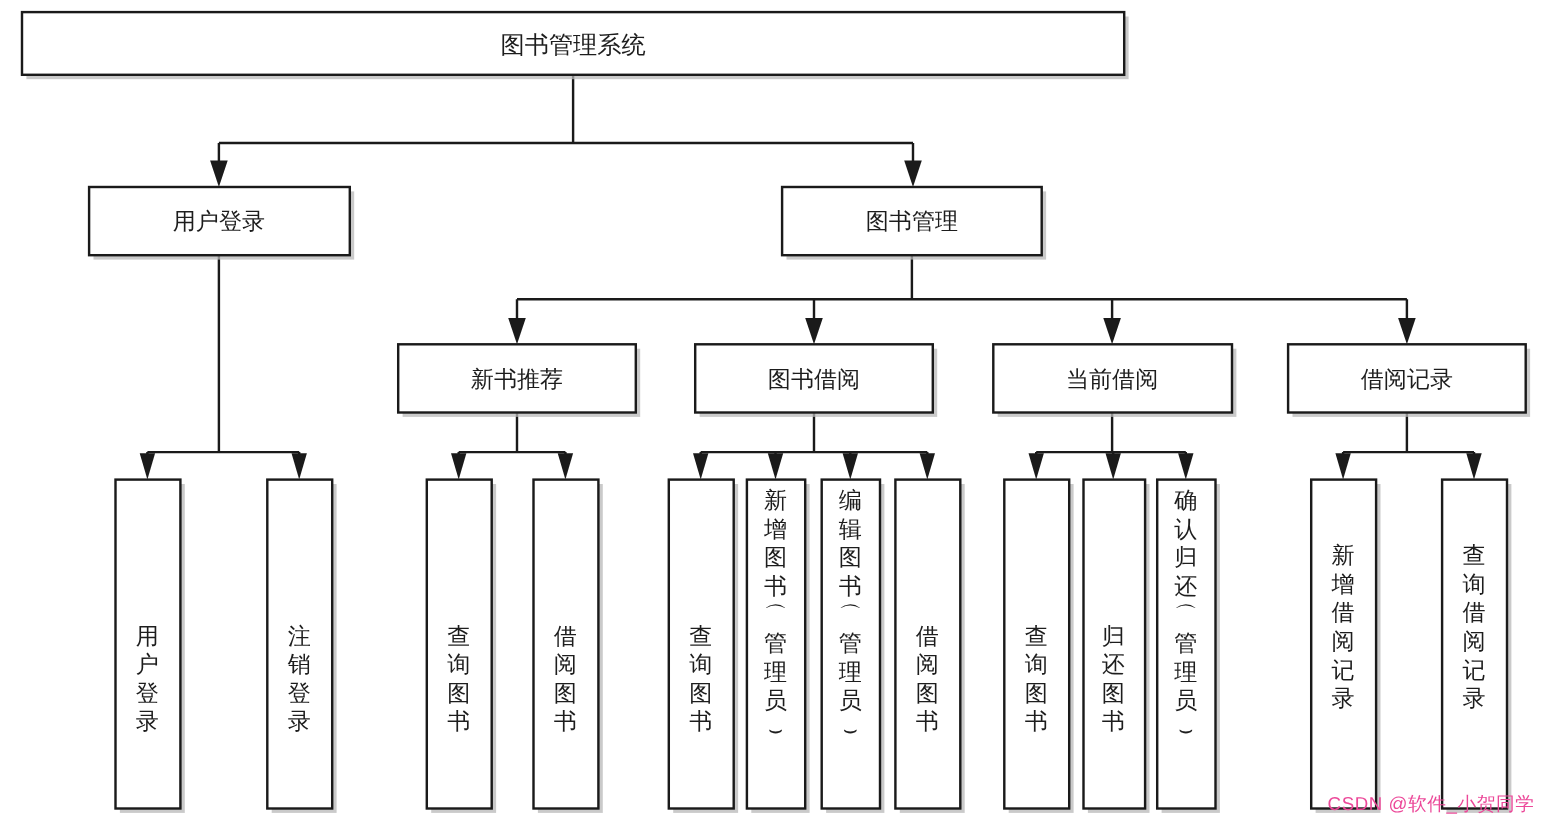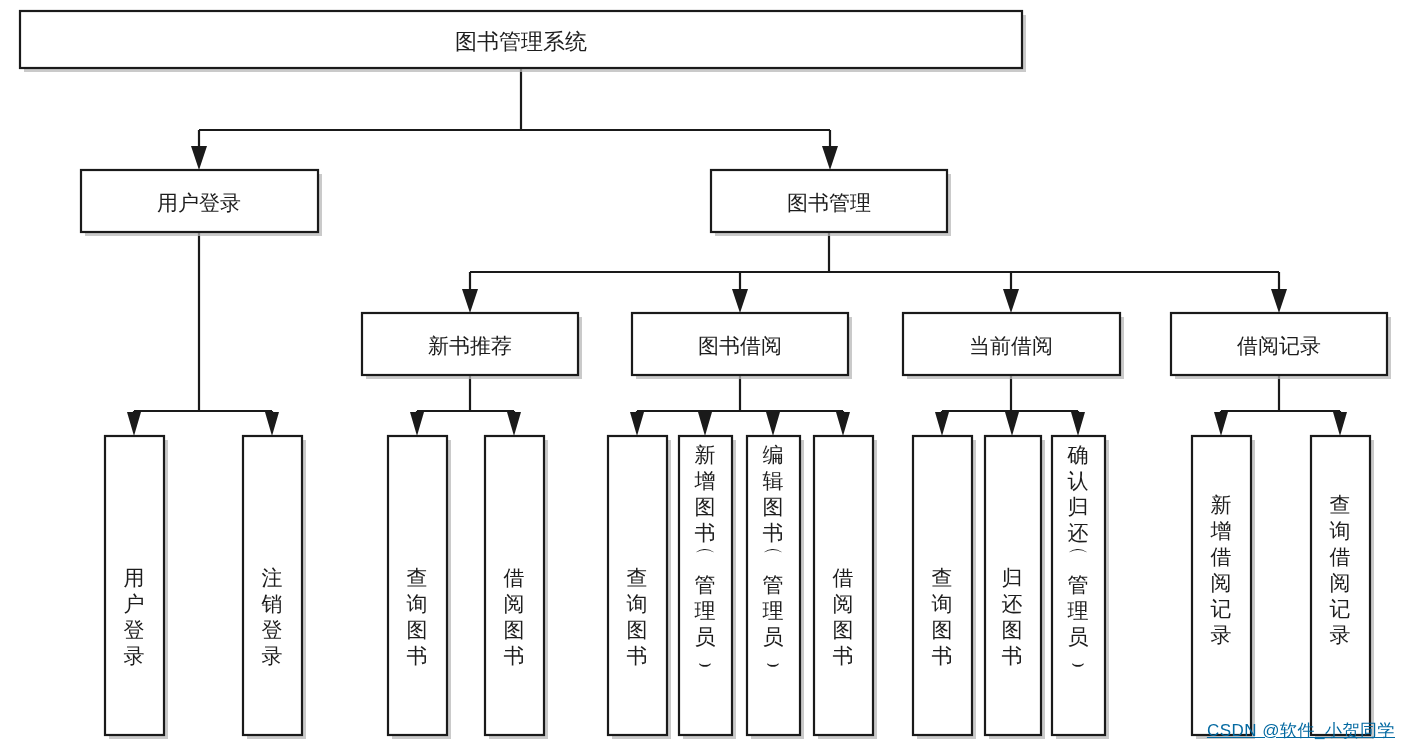--- a/index.html
+++ b/index.html
@@ -52,25 +52,24 @@
   .arrowhead {
     fill: #1a1a1a;
     stroke: none;
   }
   .watermark {
     position: absolute;
     right: 10px;
     bottom: 5px;
     font-family: "Liberation Sans", "DejaVu Sans", sans-serif;
     font-size: 17px;
-    color: #0369a1;
+    color: #ec4899;
     letter-spacing: 0.5px;
     white-space: nowrap;
     pointer-events: none;
-    text-decoration: underline;
   }
 </style>
 </head>
 <body>
 
 <svg id="diagram" viewBox="0 0 1405 747" xmlns="http://www.w3.org/2000/svg">
 
   <g>
 
     <path class="connector" d="M521,68 L521,130 M199,130 L830,130 M199,130 L199,160 M830,130 L830,160"></path>

